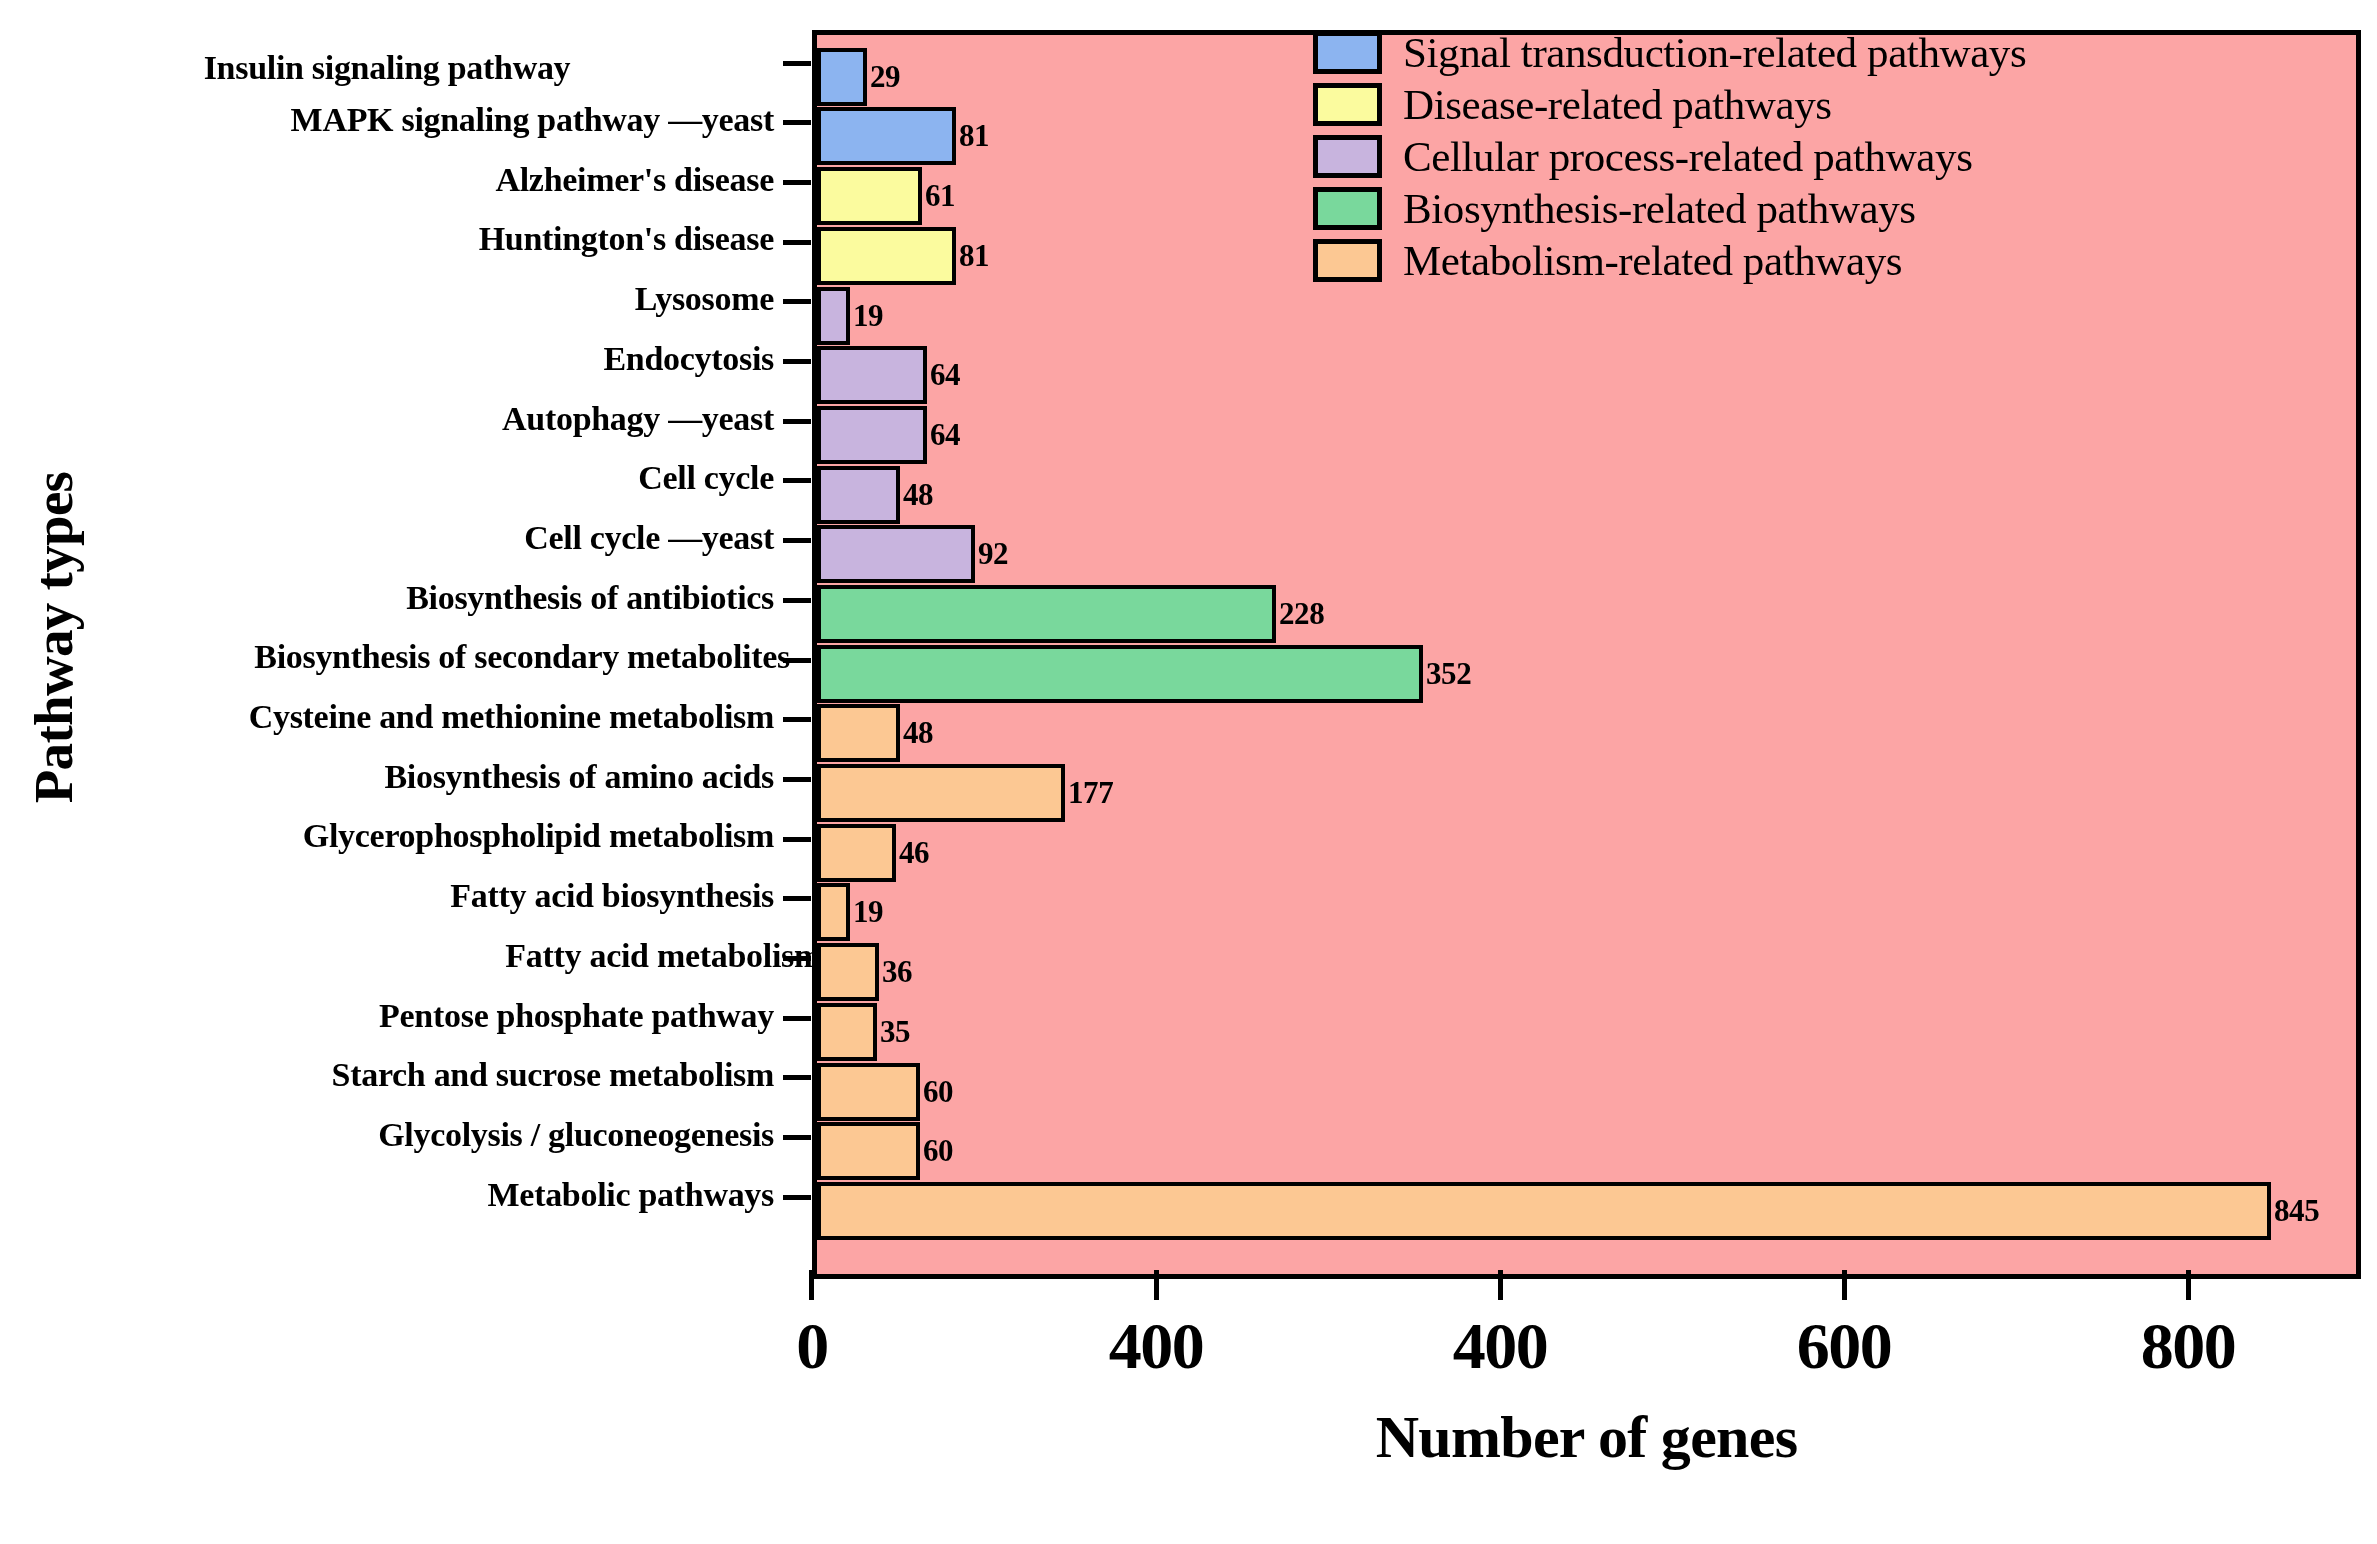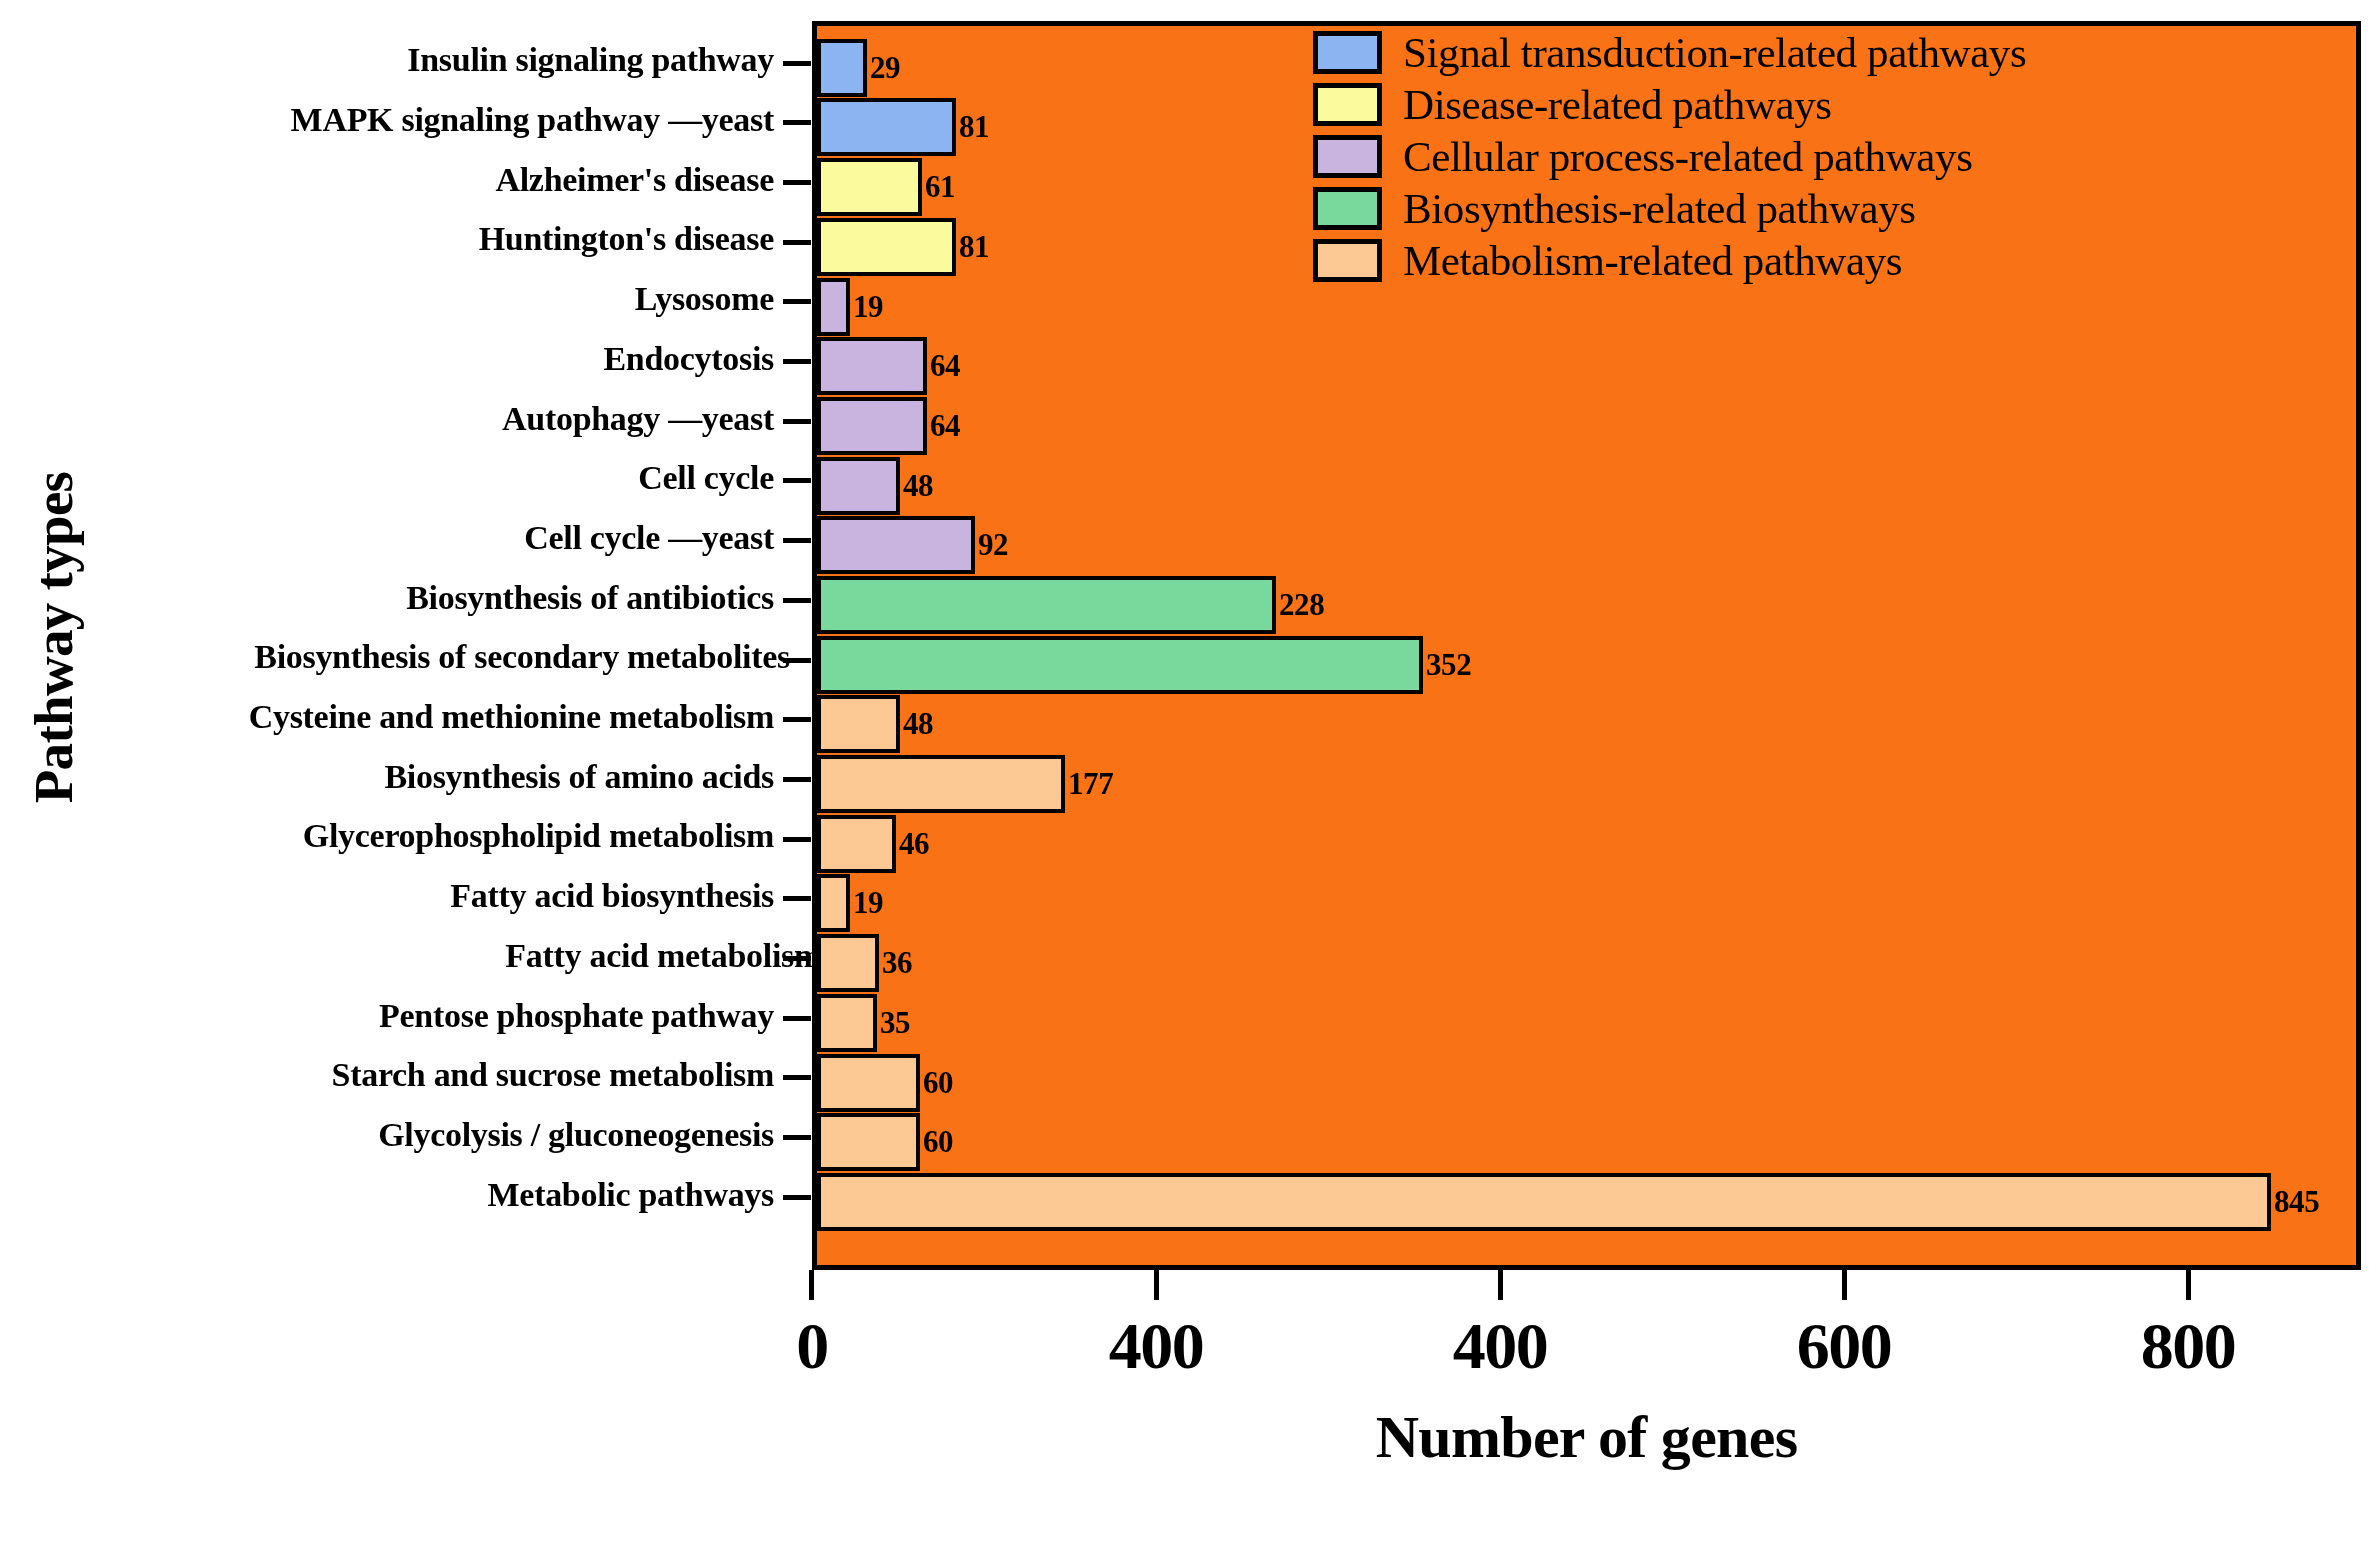--- a/index.html
+++ b/index.html
@@ -48,26 +48,26 @@
     font-weight: bold;
     color: #000;
     letter-spacing: -0.7px;
     white-space: nowrap;
   }
 
   
   #plot {
     position: absolute;
     left: 812px;
-    top: 21px;
+    top: 30px;
     width: 1549px;
     height: 1249px;
     border: 5.2px solid #000;
     box-sizing: border-box;
-    background: #f97316;
+    background: #fca5a5;
     text-decoration: underline;
   }
   #plot-inner {
     position: absolute;
     inset: 0;
   }
 
   
   .row {
     position: absolute;
@@ -164,21 +164,21 @@
   }
 </style>
 </head>
 <body>
 
 <div id="figure">
 
   <div id="ylabel">Pathway types</div>
 
   <div id="cat-labels">
-      <div class="cat-label" style="top: 43px; left: 0px; right: auto; width: 774px;">Insulin signaling pathway</div>
+      <div class="cat-label" style="top: 51px; left: 0px; right: auto; width: 774px; text-align: center;">Insulin signaling pathway</div>
       <div class="cat-tick" style="top: 61px;"></div>
       <div class="cat-label" style="top: 103px; left: 0px; right: auto; width: 774px;">MAPK signaling pathway —yeast</div>
       <div class="cat-tick" style="top: 120px;"></div>
       <div class="cat-label" style="top: 163px; left: 0px; right: auto; width: 774px;">Alzheimer's disease</div>
       <div class="cat-tick" style="top: 180px;"></div>
       <div class="cat-label" style="top: 222px; left: 0px; right: auto; width: 774px;">Huntington's disease</div>
       <div class="cat-tick" style="top: 240px;"></div>
       <div class="cat-label" style="top: 282px; left: 0px; right: auto; width: 774px;">Lysosome</div>
       <div class="cat-tick" style="top: 299px;"></div>
       <div class="cat-label" style="top: 342px; left: 0px; right: auto; width: 774px;">Endocytosis</div>

